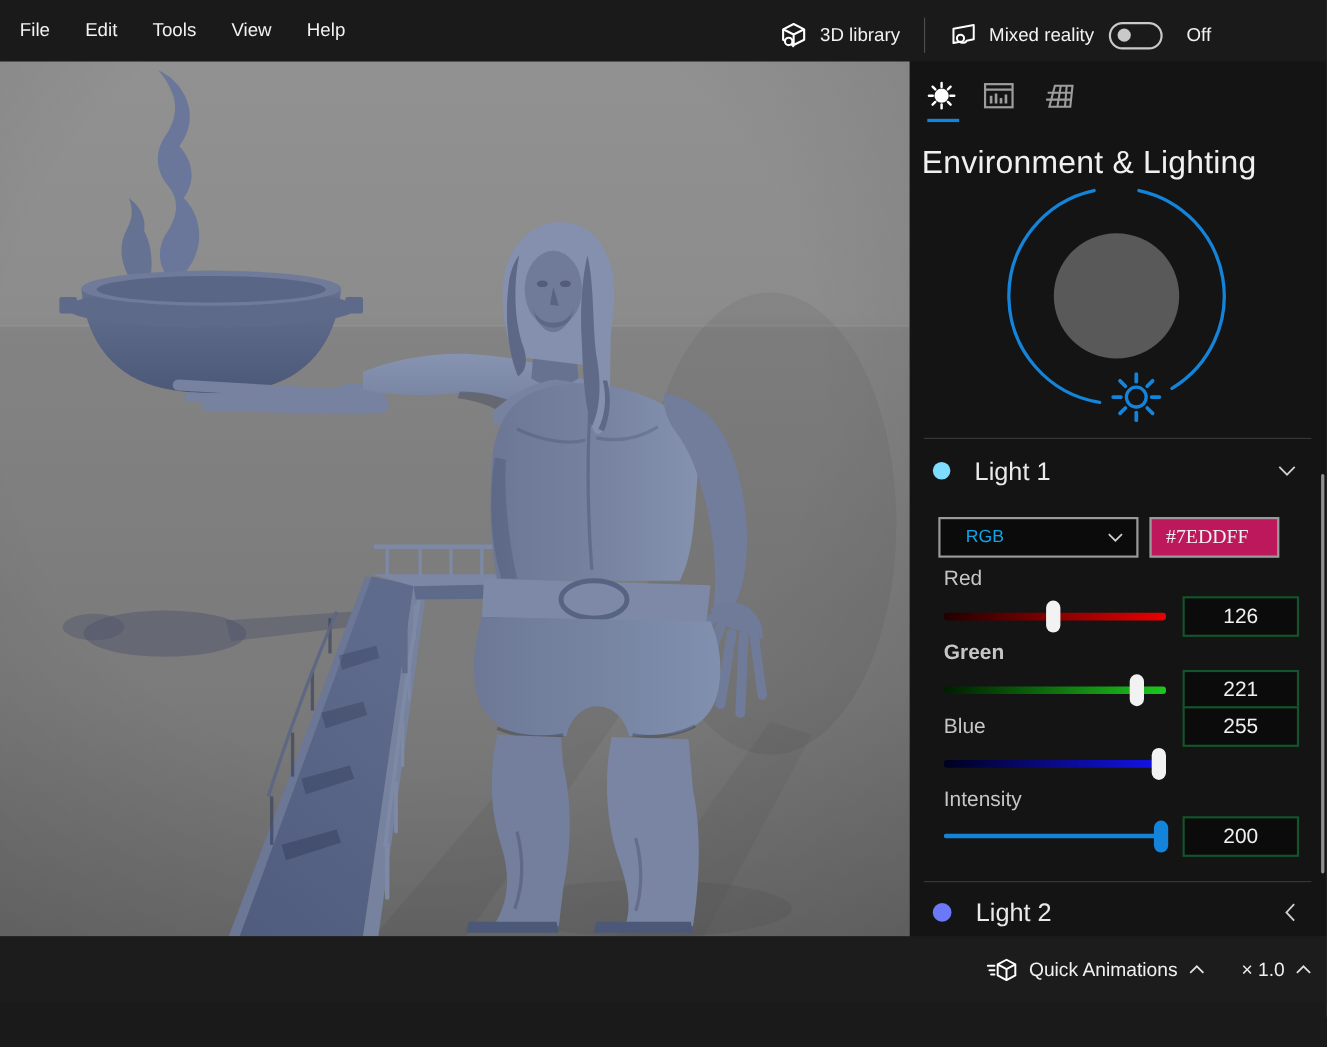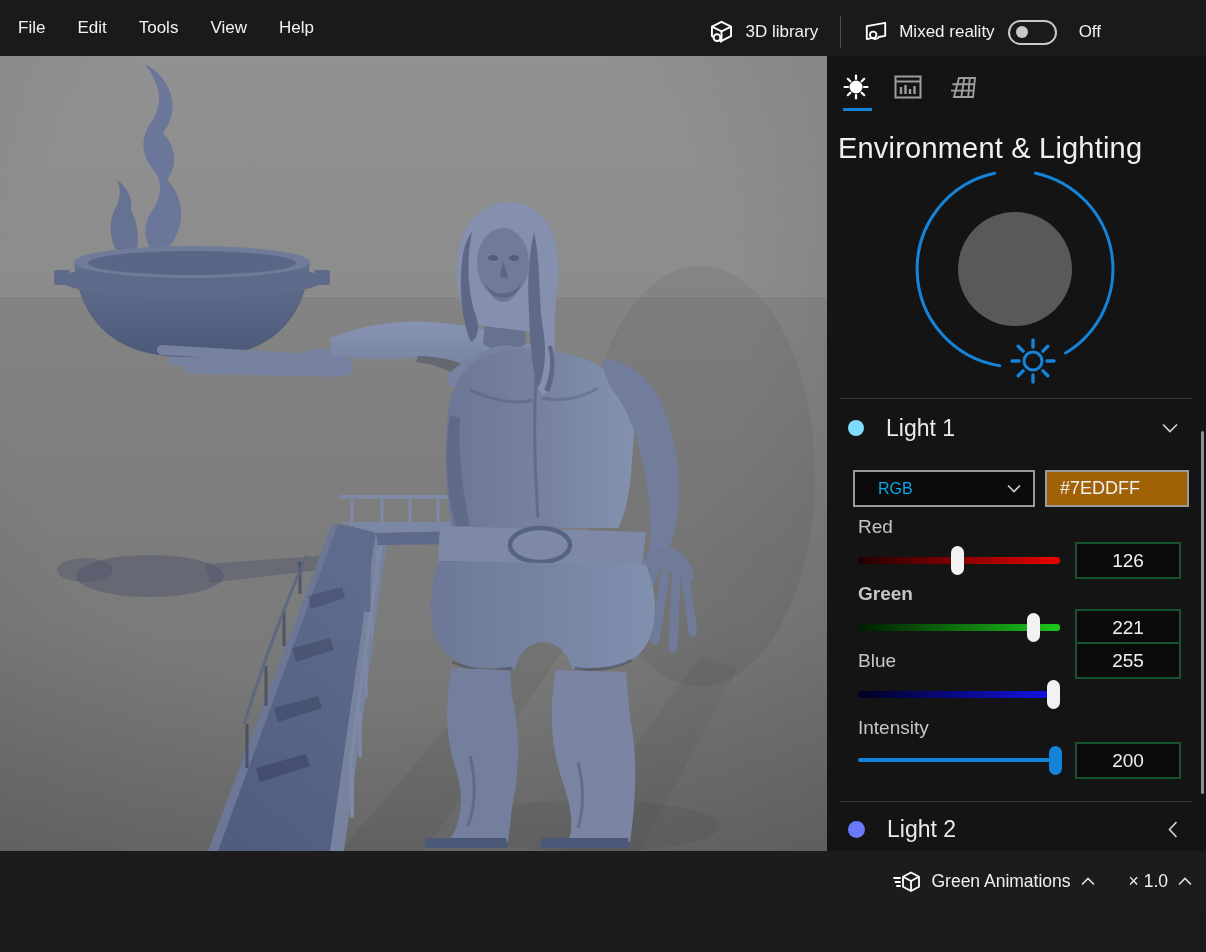--- a/index.html
+++ b/index.html
@@ -40,22 +40,22 @@
   .divider { position:absolute; left:13px; width:352px; height:1px; background:#3a3a3a; }
   .light-header { position:absolute; left:0; width:379px; height:46px; display:flex; align-items:center; }
   .light-dot { width:16px; height:16px; border-radius:50%; margin-left:21px; }
   .light-label { font-size:23px; font-weight:300; color:#eaeaea; margin-left:22px; }
   .light-chevron { position:absolute; right:28px; display:flex; }
 
   .rgb-select { position:absolute; left:26px; top:414px; width:182px; height:37px; background:#0b0b0b;
     border:2px solid #9a9a9a; display:flex; align-items:center; }
   .rgb-select span { font-size:16px; color:#0ea5e9; margin-left:23px; }
   .rgb-select .dd { margin-left:auto; margin-right:12px; display:flex; }
-  .hex-input { position:absolute; left:218px; top:414px; width:144px; height:37px; background:#a16207;
-    border:2px solid #9a9a9a; color:#f0f0f0; font-size:18px; font-family:Liberation Sans, sans-serif; padding-left:13px; }
+  .hex-input { position:absolute; left:218px; top:414px; width:118px; height:37px; background:#be185d;
+    border:2px solid #9a9a9a; color:#f0f0f0; font-size:18px; font-family:Liberation Serif, serif; padding-left:13px; }
 
   .slider-label { position:absolute; left:31px; font-size:19px; color:#c6c6c6; }
   .slider-track { position:absolute; left:31px; width:202px; height:7px; border-radius:3px; }
   .track-red   { background:linear-gradient(to right,#210000,#ea0000); }
   .track-green { background:linear-gradient(to right,#001c00,#1dc81d); }
   .track-blue  { background:linear-gradient(to right,#00001f,#1414ef); }
   .track-intensity { height:4px; border-radius:2px; }
   .slider-thumb { position:absolute; width:13px; height:29px; border-radius:7px; background:#f2f2f2; }
   .value-box { position:absolute; left:248px; width:106px; height:37px; background:#0b0b0b; border:2px solid #14532d;
     color:#f0f0f0; font-size:19px; text-align:center; font-family:"Liberation Sans",sans-serif; }
@@ -410,21 +410,21 @@
         <g stroke="#fff" stroke-width="1.8" stroke-linecap="round">
           <line x1="1" y1="8" x2="7" y2="8"></line>
             <line x1="2.5" y1="12" x2="7" y2="12"></line>
             <line x1="4" y1="16" x2="7" y2="16"></line>
         </g>
         <g fill="none" stroke="#fff" stroke-width="1.8" stroke-linejoin="round">
           <path d="M18,2.5 L26,6.8 L26,16.8 L18,21 L10,16.8 L10,6.8 Z"></path>
           <path d="M10,6.8 L18,11 L26,6.8 M18,11 L18,21"></path>
         </g>
       </svg>
-      <span>Green Animations</span>
+      <span>Quick Animations</span>
       <svg width="14" height="9" viewBox="0 0 14 9">
         <path d="M1,7.5 L7,1.5 L13,7.5" fill="none" stroke="#e0e0e0" stroke-width="1.6"></path>
       </svg>
     </div>
     <div class="bb-spacer"></div>
     <div class="bb-group">
       <span>× 1.0</span>
       <svg width="14" height="9" viewBox="0 0 14 9">
         <path d="M1,7.5 L7,1.5 L13,7.5" fill="none" stroke="#e0e0e0" stroke-width="1.6"></path>
       </svg>

